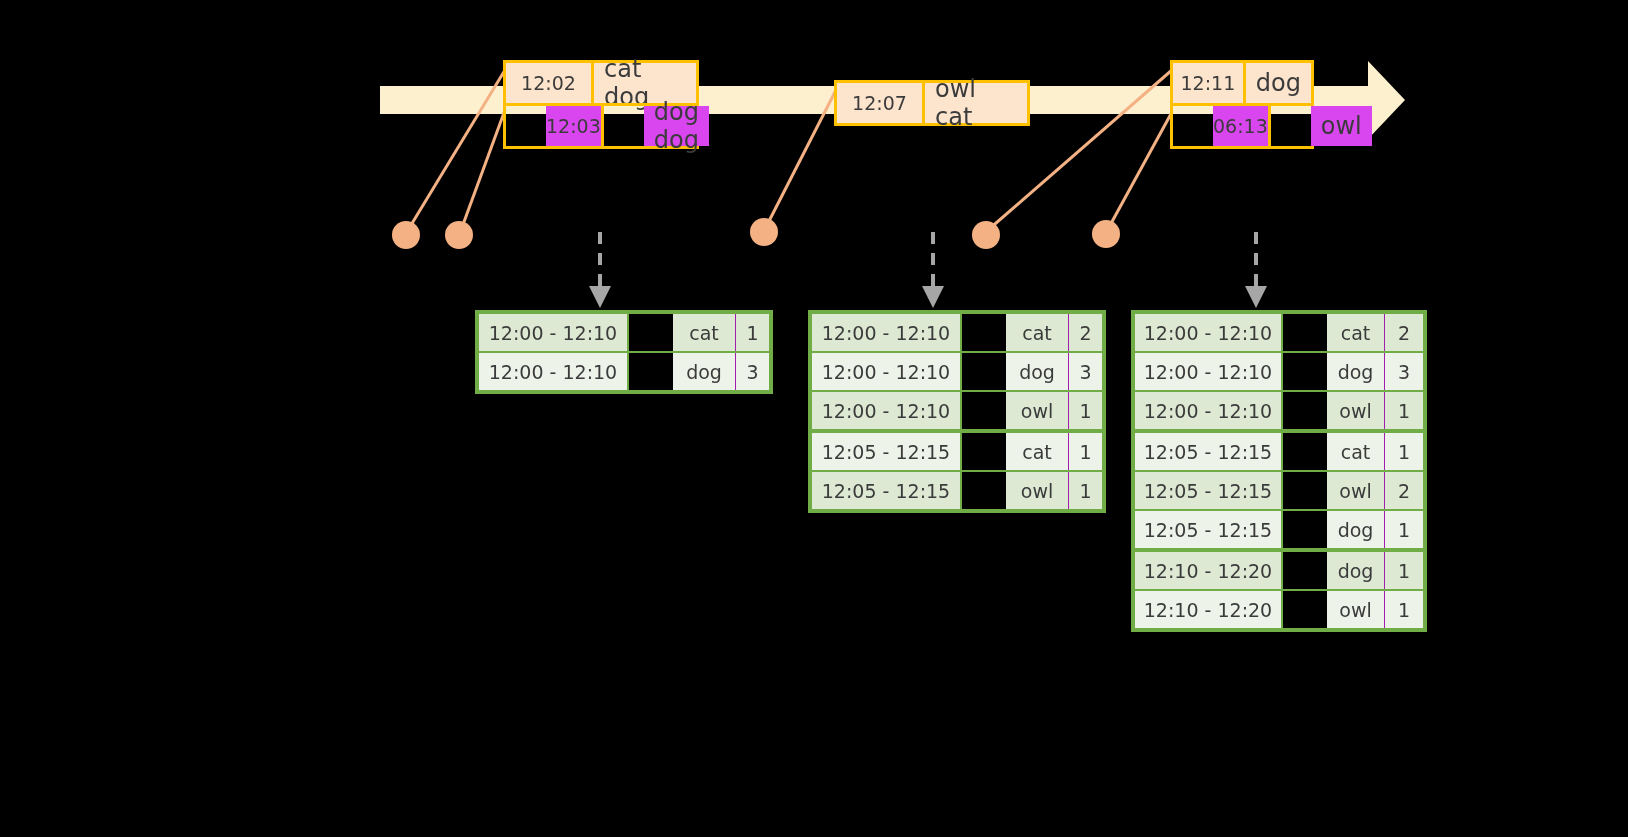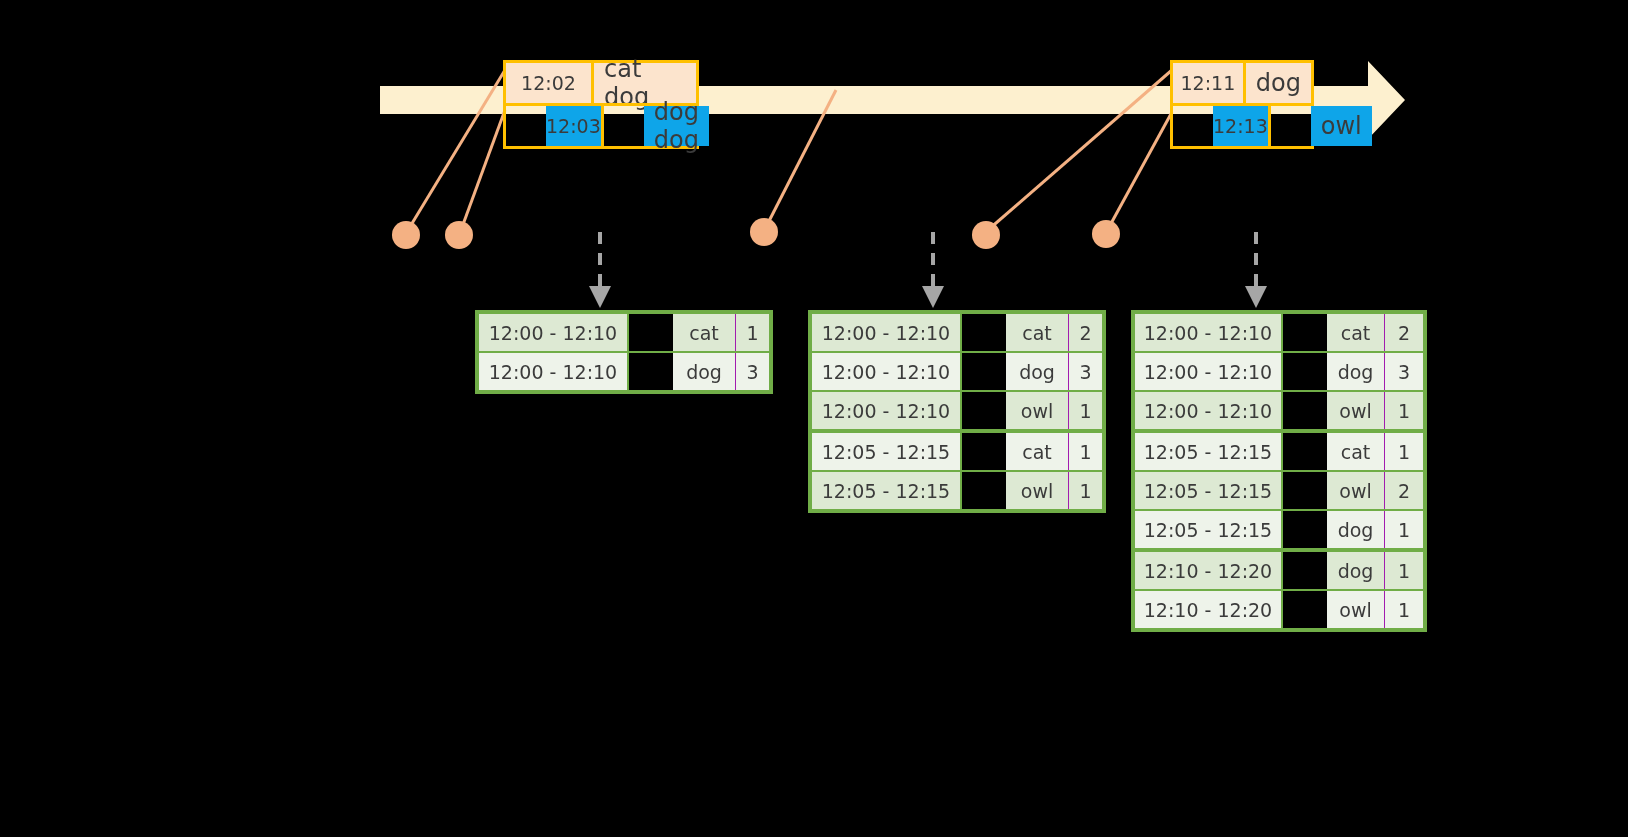--- a/index.html
+++ b/index.html
@@ -61,21 +61,21 @@
     flex: 1;
     display: flex;
     align-items: center;
     justify-content: center;
     font-size: 24px;
     color: #3b3b3b;
     box-sizing: border-box;
     padding: 0 10px;
   }
   .shade-a .evt-time, .shade-a .evt-words { background: #fce4cd; }
-  .shade-b .evt-time, .shade-b .evt-words { background: #0ea5e9; margin-left: 40px; }
+  .shade-b .evt-time, .shade-b .evt-words { background: #d946ef; margin-left: 40px; }
 
   
   .gtable {
     position: absolute;
     border: 4px solid #70ad47;
     box-sizing: border-box;
     display: flex;
     flex-direction: column;
     z-index: 4;
   }
@@ -152,28 +152,34 @@
     <div class="evt-row shade-a">
       <div class="gcellx evt-time">12:02</div>
       <div class="evt-words">cat dog</div>
     </div>
     <div class="evt-row shade-b">
       <div class="evt-time">12:03</div>
       <div class="evt-words">dog dog</div>
     </div>
   </div>
 
+  <div class="evt-group" style="left:834px; top:80px; width:196px;">
+    <div class="evt-row shade-a">
+      <div class="evt-time">12:07</div>
+      <div class="evt-words">owl cat</div>
+    </div>
+  </div>
 
   <div class="evt-group" style="left:1170px; top:60px; width:144px;">
     <div class="evt-row shade-a">
       <div class="evt-time">12:11</div>
       <div class="evt-words">dog</div>
     </div>
     <div class="evt-row shade-b">
-      <div class="evt-time">12:13</div>
+      <div class="evt-time">06:13</div>
       <div class="evt-words">owl</div>
     </div>
   </div>
 
   <div class="gtable" style="left:475px; top:310px;">
     <div class="grow gshade-a">
       <div class="gcell gwin">12:00 - 12:10</div>
       <div class="gcell gkey">cat</div>
       <div class="gcell gcount">1</div>
     </div>

